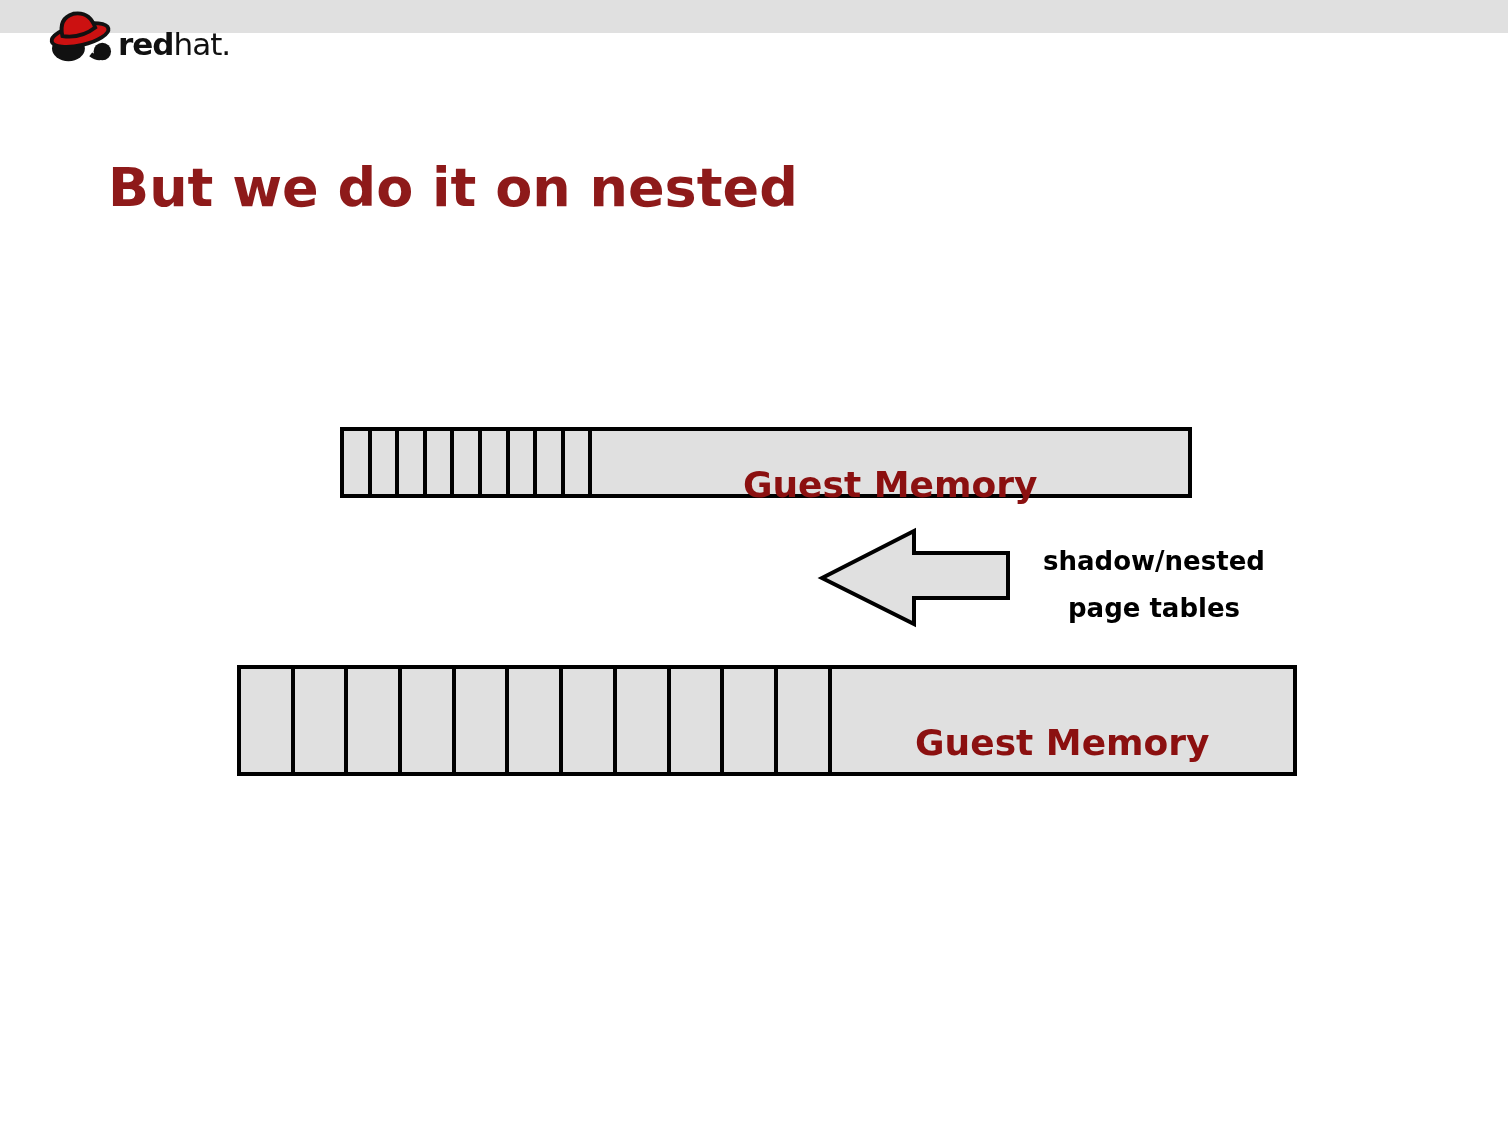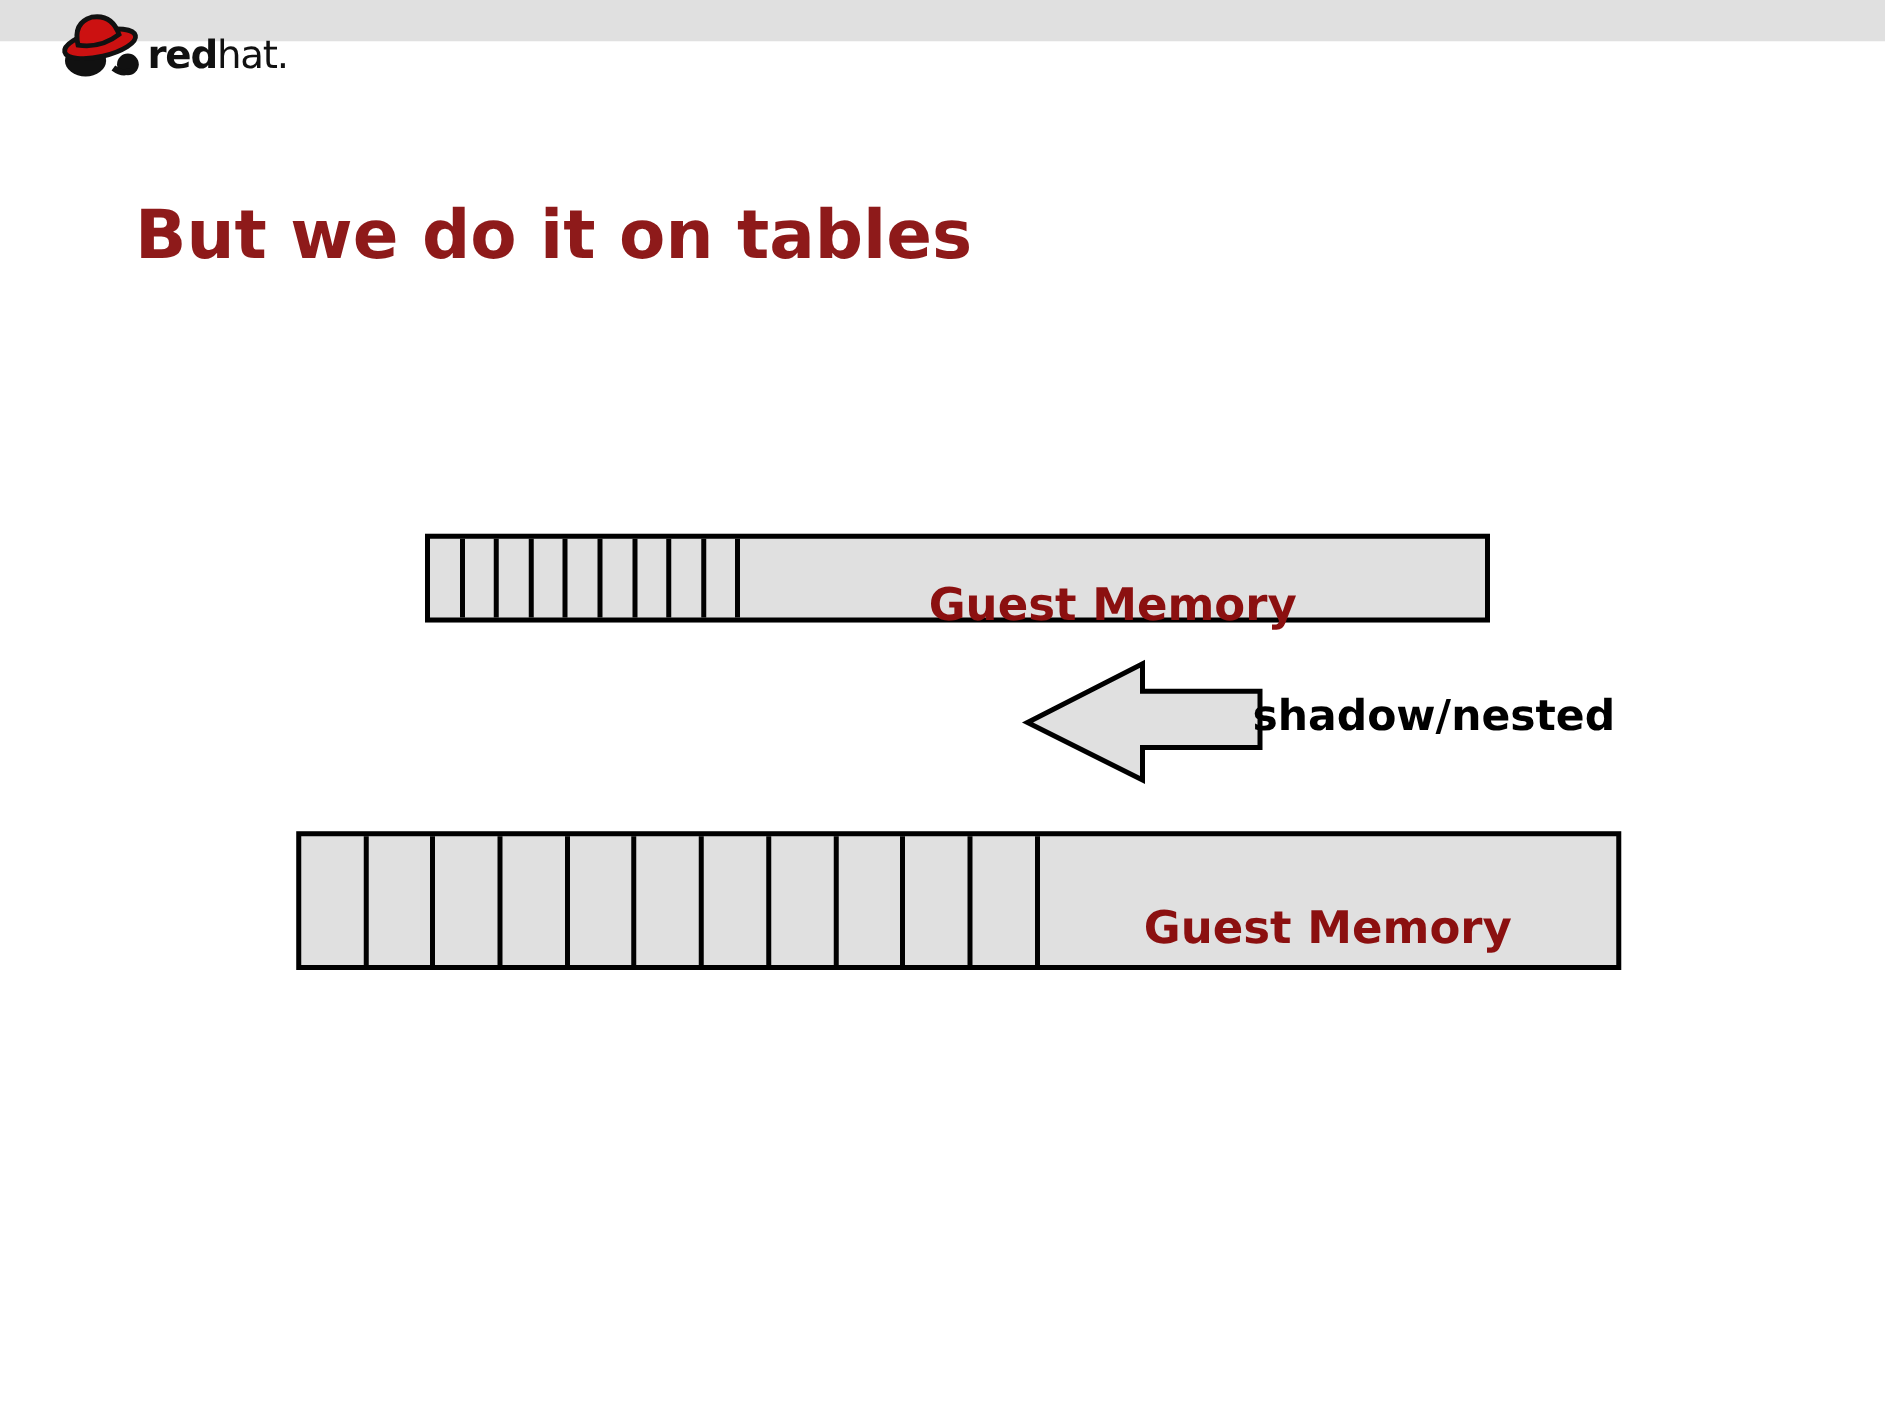--- a/index.html
+++ b/index.html
@@ -100,24 +100,25 @@
     fill: var(--bar-fill, #e0e0e0);
     stroke: var(--bar-border, #000000);
     stroke-width: 4;
     stroke-linejoin: miter;
   }
 
   
   .arrow-label {
     position: absolute;
     left: 1002px;
-    top: 550px;
+    top: 538px;
     width: 304px;
+    text-align: center;
     font-weight: bold;
-    font-size: 34px;
+    font-size: 26px;
     line-height: 47px;
     color: var(--arrow-label-color, #000000);
     white-space: nowrap;
   }
 </style>
 </head>
 <body>
 
 <div class="top-strip"></div>
 
@@ -132,21 +133,21 @@
       <ellipse cx="33" cy="30" rx="30" ry="10.5" fill="#cc1111" stroke="#111111" stroke-width="4"></ellipse>
 
       <path d="M15 27 Q 15 8 31 7 Q 48 8 50 26 Q 33 34 15 27 Z" fill="#cc1111" stroke="#111111" stroke-width="4"></path>
     </g>
   </svg>
   <div class="logo-text">
     <span class="bold">red</span><span>hat.</span>
   </div>
 </div>
 
-<h1 class="slide-title">But we do it on tables</h1>
+<h1 class="slide-title">But we do it on nested</h1>
 
 <div class="membar" id="guest-bar">
   <div class="cells">
     <div class="cell"></div>
   <div class="cell"></div>
       <div class="cell"></div>
       <div class="cell"></div>
       <div class="cell"></div>
       <div class="cell"></div>
       <div class="cell"></div>
@@ -157,20 +158,21 @@
     <span class="mem-label">Guest Memory</span>
   </div>
 </div>
 
 <svg class="arrow-svg" viewBox="0 0 198 104" aria-hidden="true">
   <polygon points="6,52 98,5 98,27 192,27 192,72 98,72 98,98"></polygon>
 </svg>
 
 <div class="arrow-label">
   <div>shadow/nested</div>
+  <div>page tables</div>
 </div>
 
 <div class="membar" id="host-bar">
   <div class="cells">
     <div class="cell"></div>
   <div class="cell"></div>
       <div class="cell"></div>
       <div class="cell"></div>
       <div class="cell"></div>
       <div class="cell"></div>

